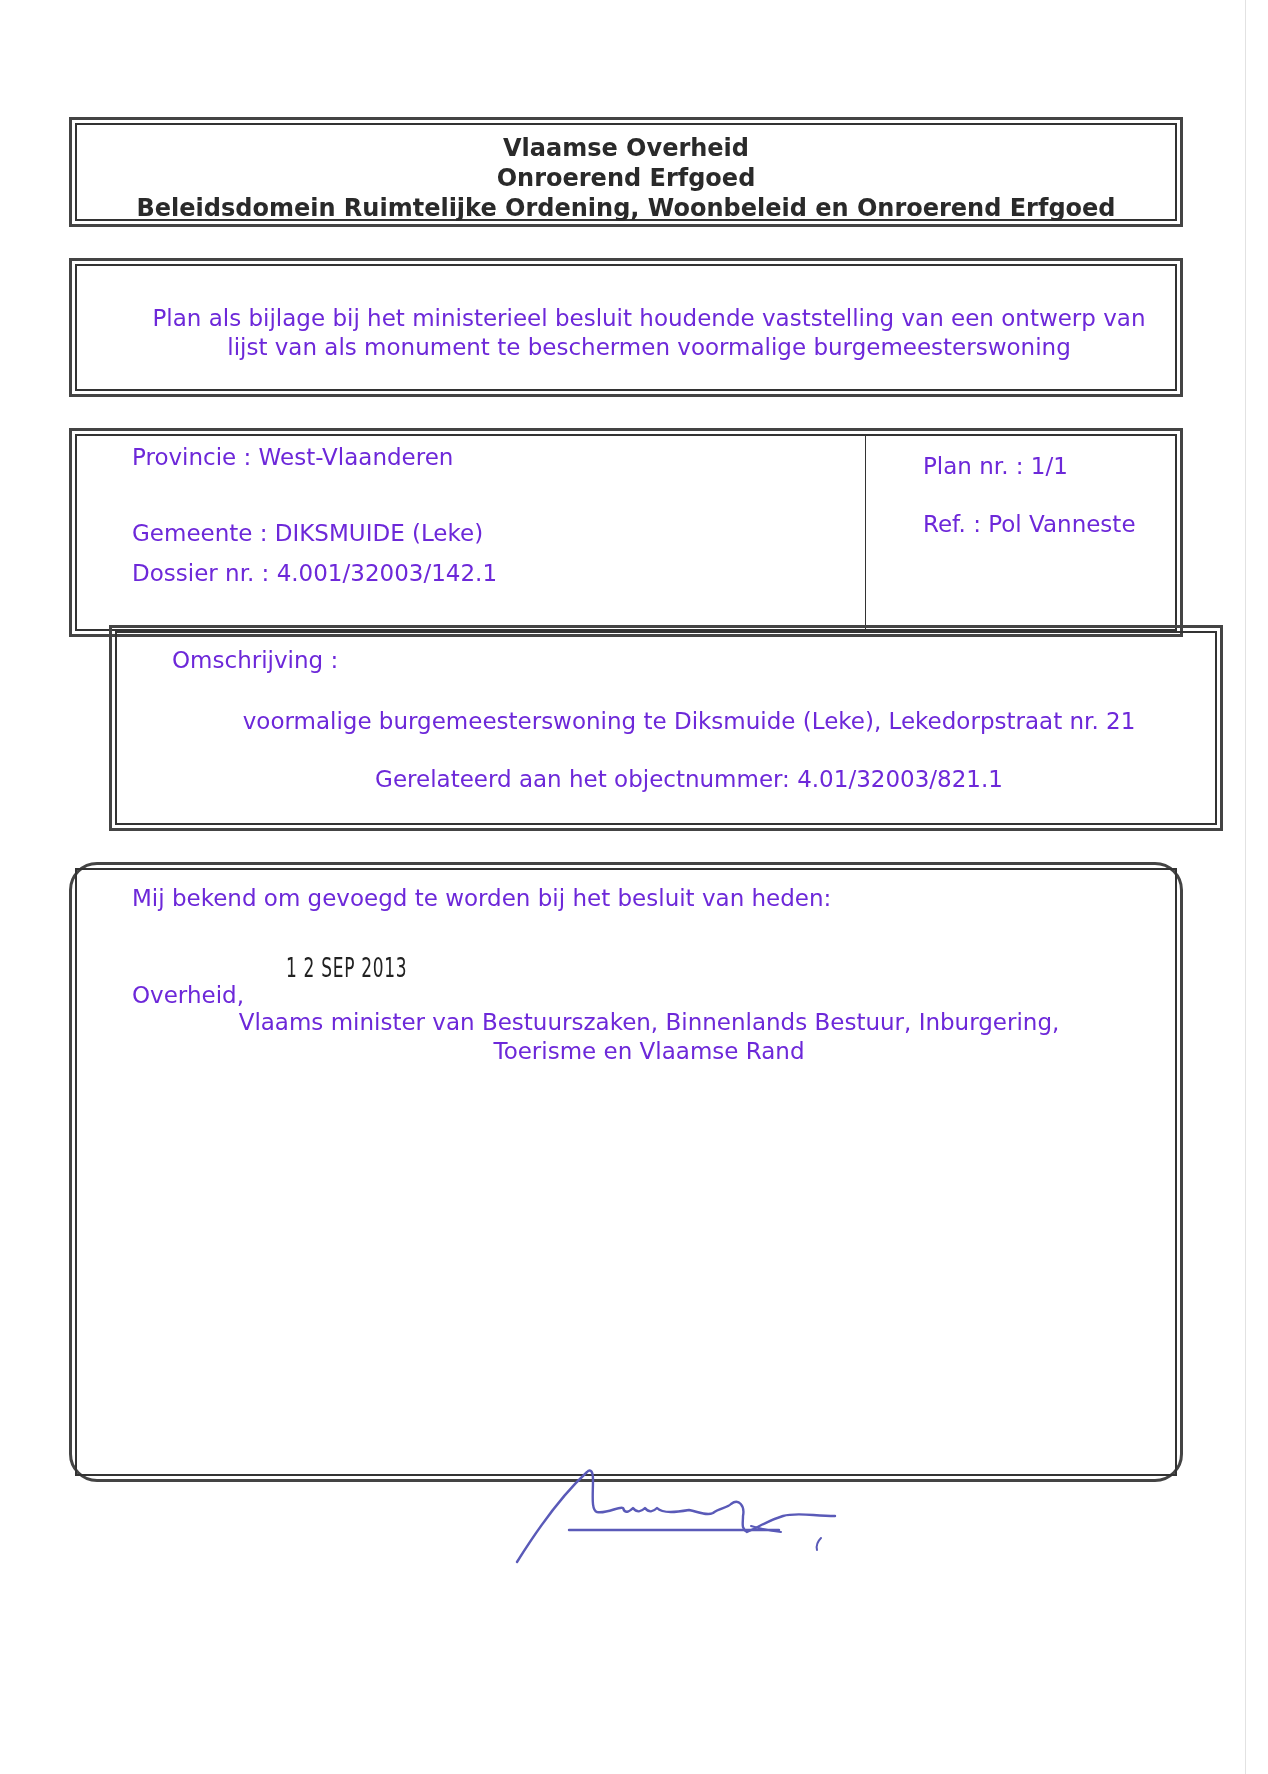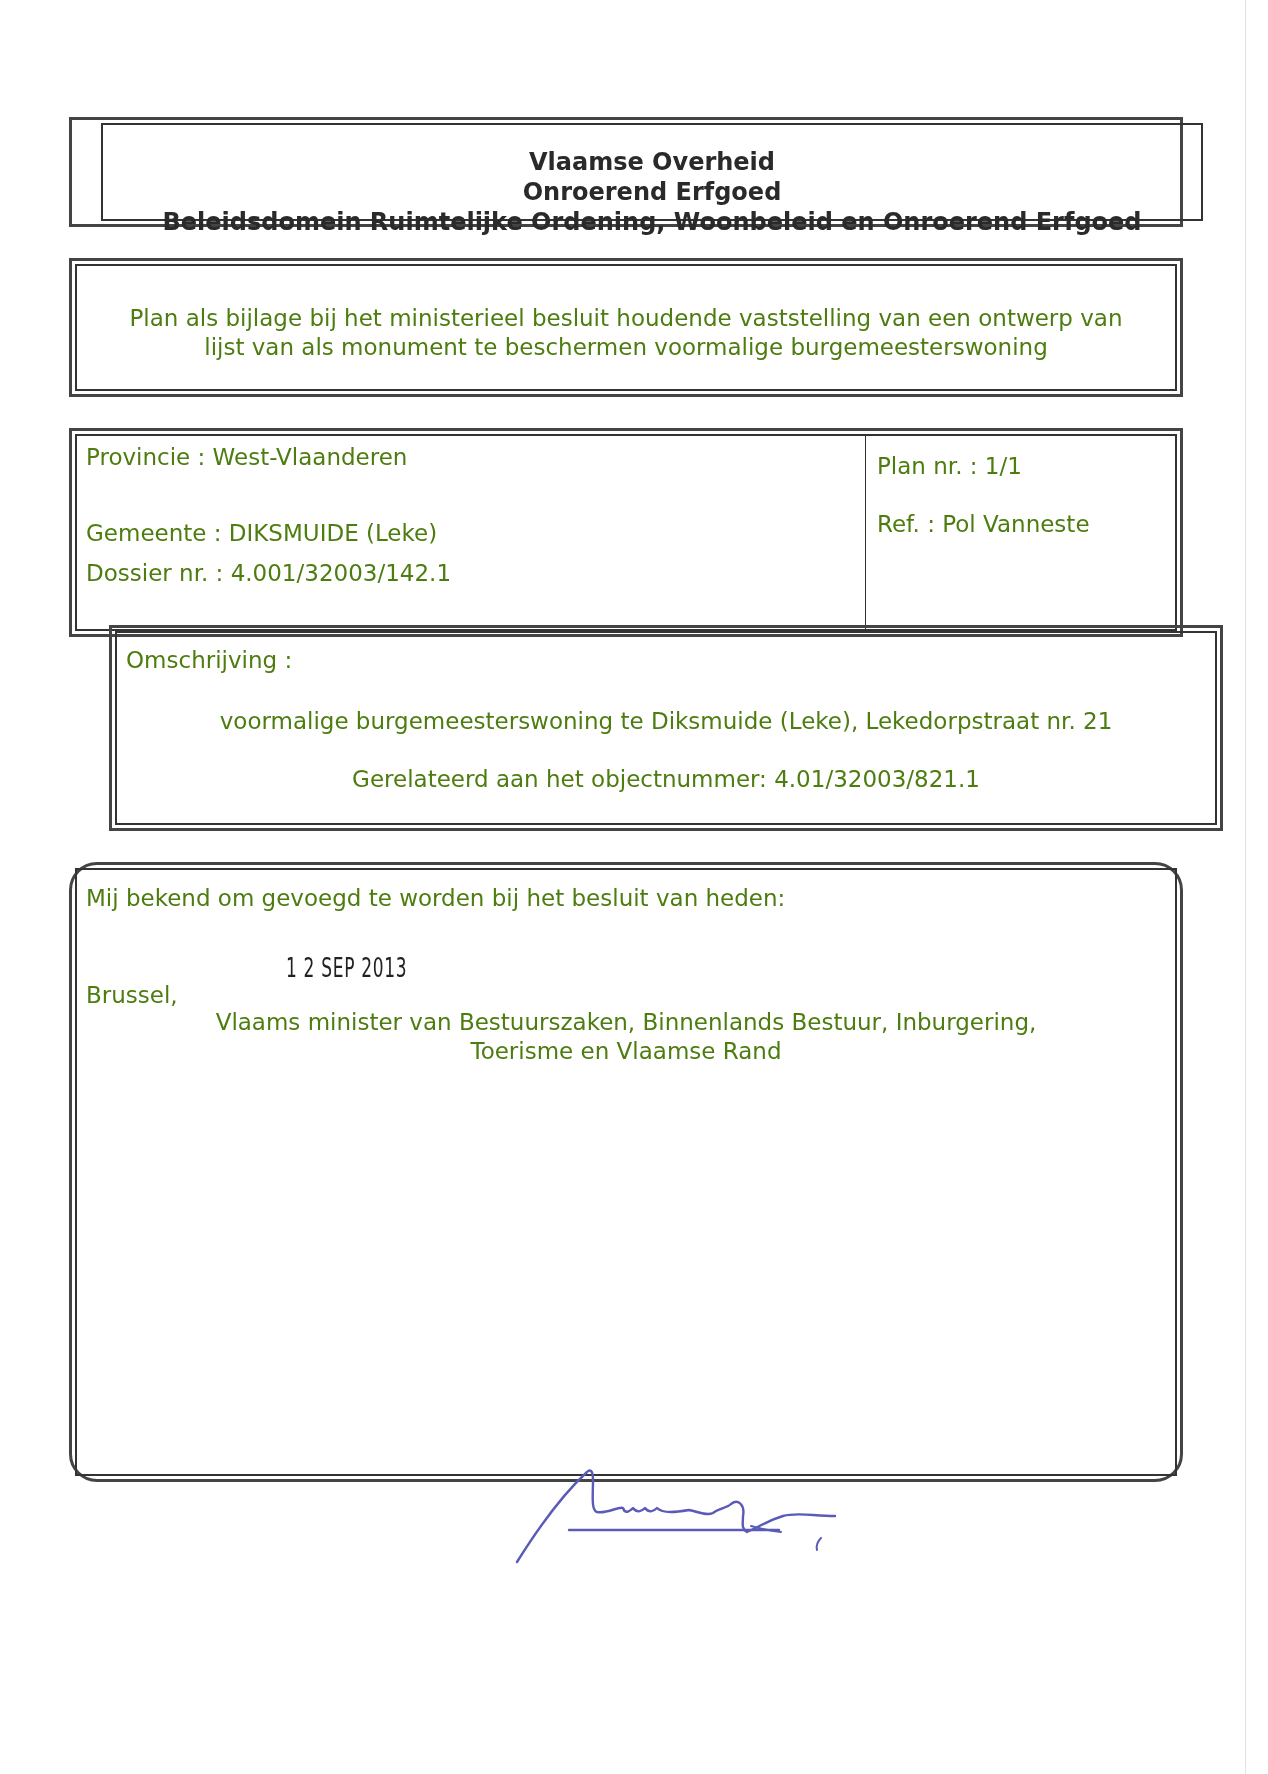--- a/index.html
+++ b/index.html
@@ -3,32 +3,32 @@
   <meta charset="utf-8">
   <style>
     html, body { margin: 0; padding: 0; background: #ffffff; }
     body { width: 1268px; height: 1774px; position: relative; overflow: hidden;
            font-family: "DejaVu Sans", "Liberation Sans", sans-serif; color: #222; }
     .box { position: absolute; left: 69px; width: 1114px; box-sizing: border-box;
            border: 3px solid #444; padding: 3px; }
     .box-inner { width: 100%; height: 100%; box-sizing: border-box; border: 2px solid #333; position: relative; }
     .center { text-align: center; }
     .hdr-line { font-weight: bold; font-size: 24px; line-height: 30px; color: #2a2a2a; }
-    .txt { font-size: 23px; color: #4d7c0f; }
+    .txt { font-size: 23px; color: #6d28d9; padding-left: 46px; }
     .abs { position: absolute; white-space: nowrap; }
     .scanline { position: absolute; top: 0; right: 22px; width: 1px; height: 1774px; background: #e2e2e2; }
     .stamp { font-family: "DejaVu Sans Condensed", "DejaVu Sans", sans-serif; font-size: 27px; letter-spacing: 1px; transform: scaleX(0.7); transform-origin: left; color: #222; }
   </style>
 </head>
 <body>
 
 <div class="scanline"></div>
 
 <div class="box" style="top:117px; height:110px;">
-  <div class="box-inner center" style="padding-top:22px;margin-left:26px;">
+  <div class="box-inner center" style="padding-top:8px;">
     <div class="hdr-line">Vlaamse Overheid</div>
     <div class="hdr-line">Onroerend Erfgoed</div>
     <div class="hdr-line">Beleidsdomein Ruimtelijke Ordening, Woonbeleid en Onroerend Erfgoed</div>
   </div>
 </div>
 
 <div class="box" style="top:258px; height:139px;">
   <div class="box-inner center" style="padding-top:38px;">
     <div class="txt" style="line-height:29px;">Plan als bijlage bij het ministerieel besluit houdende vaststelling van een ontwerp van</div>
     <div class="txt" style="line-height:29px;">lijst van als monument te beschermen voormalige burgemeesterswoning</div>
@@ -51,21 +51,21 @@
     <div class="abs txt" style="left:9px; top:14px;">Omschrijving :</div>
     <div class="abs txt center" style="left:0; right:0; top:75px;">voormalige burgemeesterswoning te Diksmuide (Leke), Lekedorpstraat nr. 21</div>
     <div class="abs txt center" style="left:0; right:0; top:133px;">Gerelateerd aan het objectnummer: 4.01/32003/821.1</div>
   </div>
 </div>
 
 <div class="box" style="top:862px; height:620px;border-radius:28px;">
   <div class="box-inner">
     <div class="abs txt" style="left:9px; top:15px;">Mij bekend om gevoegd te worden bij het besluit van heden:</div>
     <div class="abs stamp" style="left:209px; top:82px;">1 2 SEP 2013</div>
-    <div class="abs txt" style="left:9px; top:112px;">Brussel,</div>
+    <div class="abs txt" style="left:9px; top:112px;">Overheid,</div>
     <div class="abs txt center" style="left:0; right:0; top:139px;">Vlaams minister van Bestuurszaken, Binnenlands Bestuur, Inburgering,</div>
     <div class="abs txt center" style="left:0; right:0; top:168px;">Toerisme en Vlaamse Rand</div>
 
     <svg class="abs" style="left:430px; top:580px;" width="380" height="120" viewBox="0 0 380 120">
       <path d="M10 112 C 30 80, 55 45, 80 22 C 84 18, 86 22, 86 30 C 86 45, 84 60, 90 62 C 100 64, 112 56, 116 58 C 118 64, 122 62, 126 58 C 130 63, 134 62, 138 58 C 142 63, 146 62, 150 58 C 156 64, 170 62, 182 60 C 192 62, 200 66, 206 63 C 212 58, 220 58, 224 54 C 232 48, 238 56, 236 66 C 236 74, 234 78, 240 82 C 250 78, 262 70, 276 66 C 290 62, 306 66, 328 66" fill="none" stroke="#5a5ab8" stroke-width="2.4" stroke-linecap="round" stroke-linejoin="round"></path>
     <path d="M62 80 L 272 80" fill="none" stroke="#5a5ab8" stroke-width="2.4" stroke-linecap="round"></path>
       <path d="M244 76 C 255 79, 265 81, 274 82" fill="none" stroke="#5a5ab8" stroke-width="2" stroke-linecap="round"></path>
       <path d="M314 88 C 310 92, 309 96, 310 100" fill="none" stroke="#5a5ab8" stroke-width="2" stroke-linecap="round"></path>
     </svg>
 

